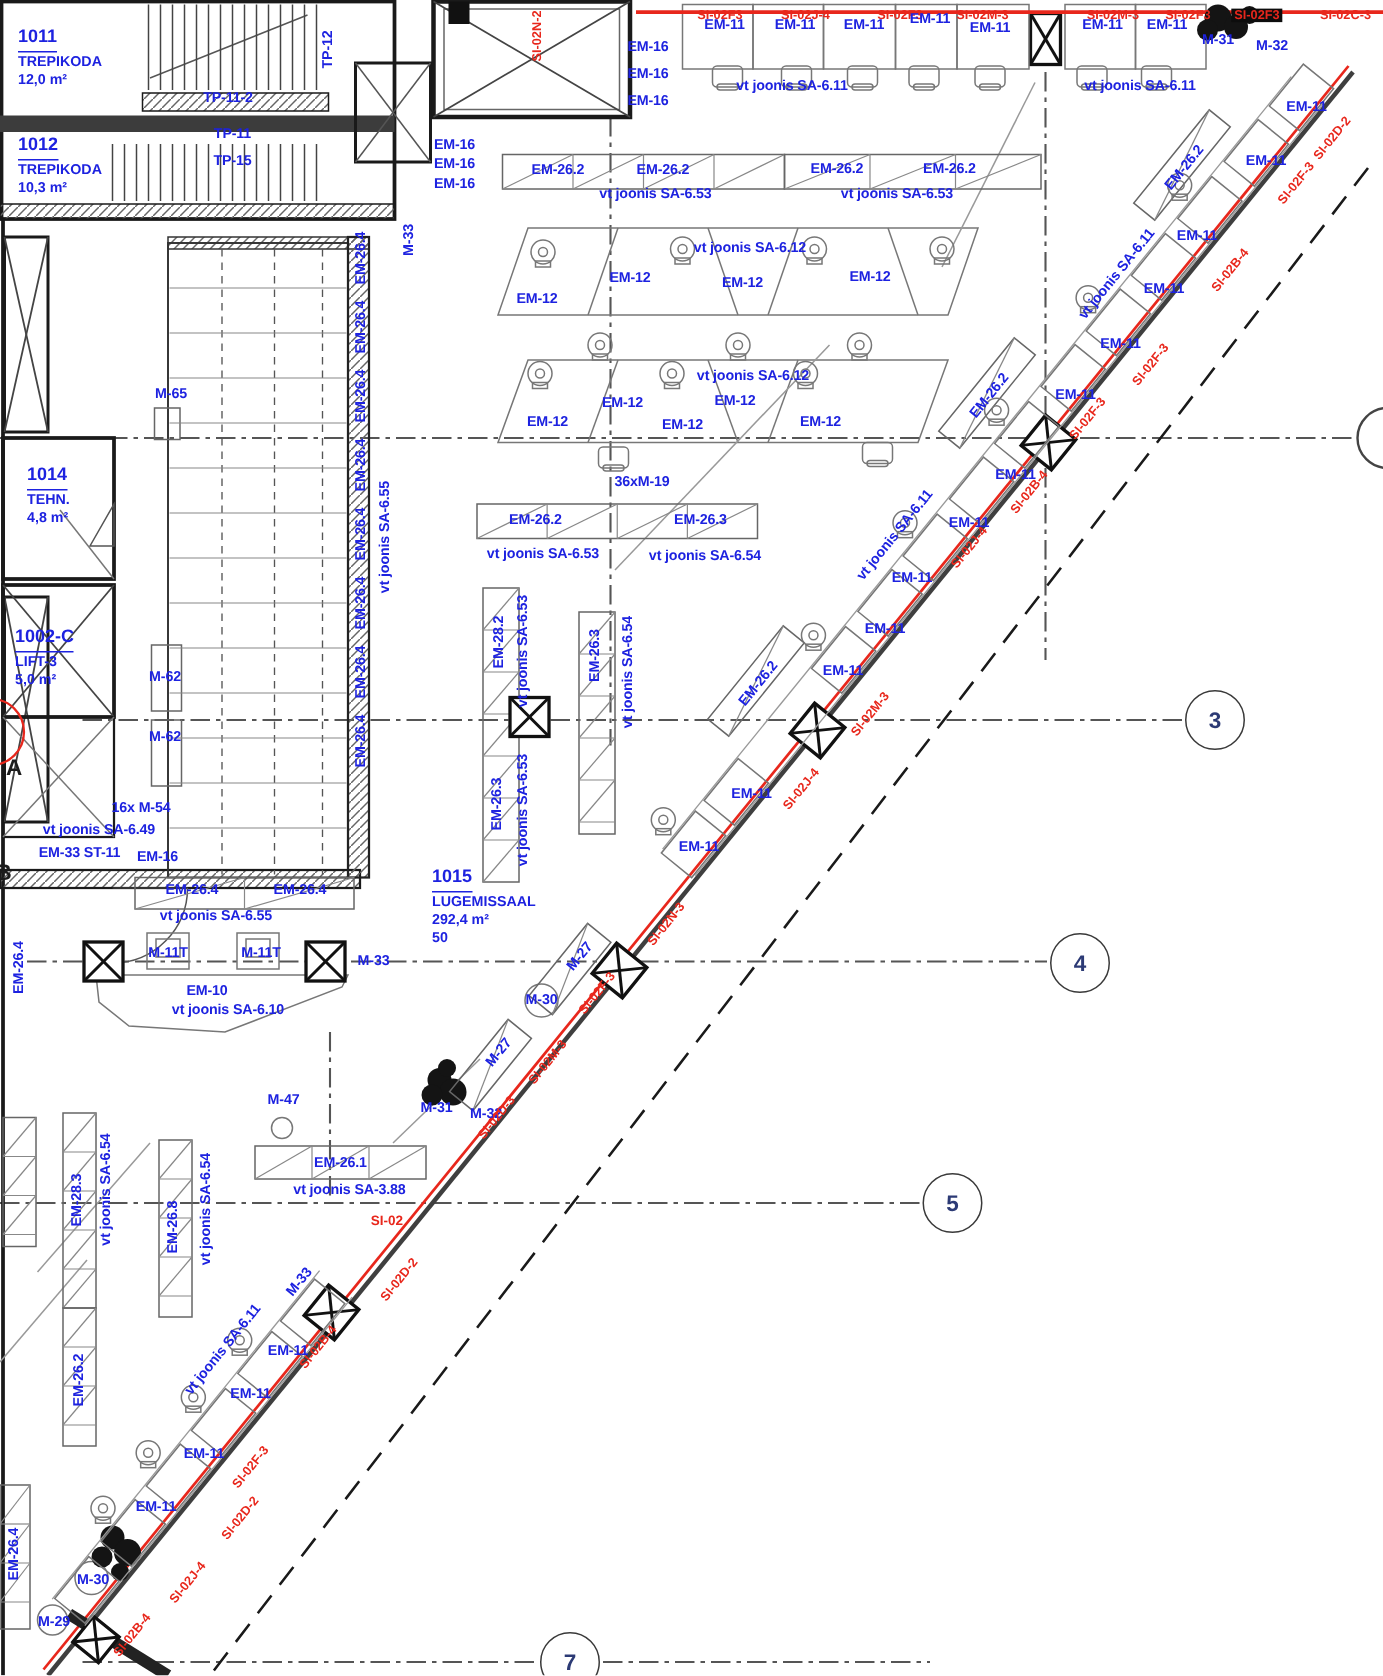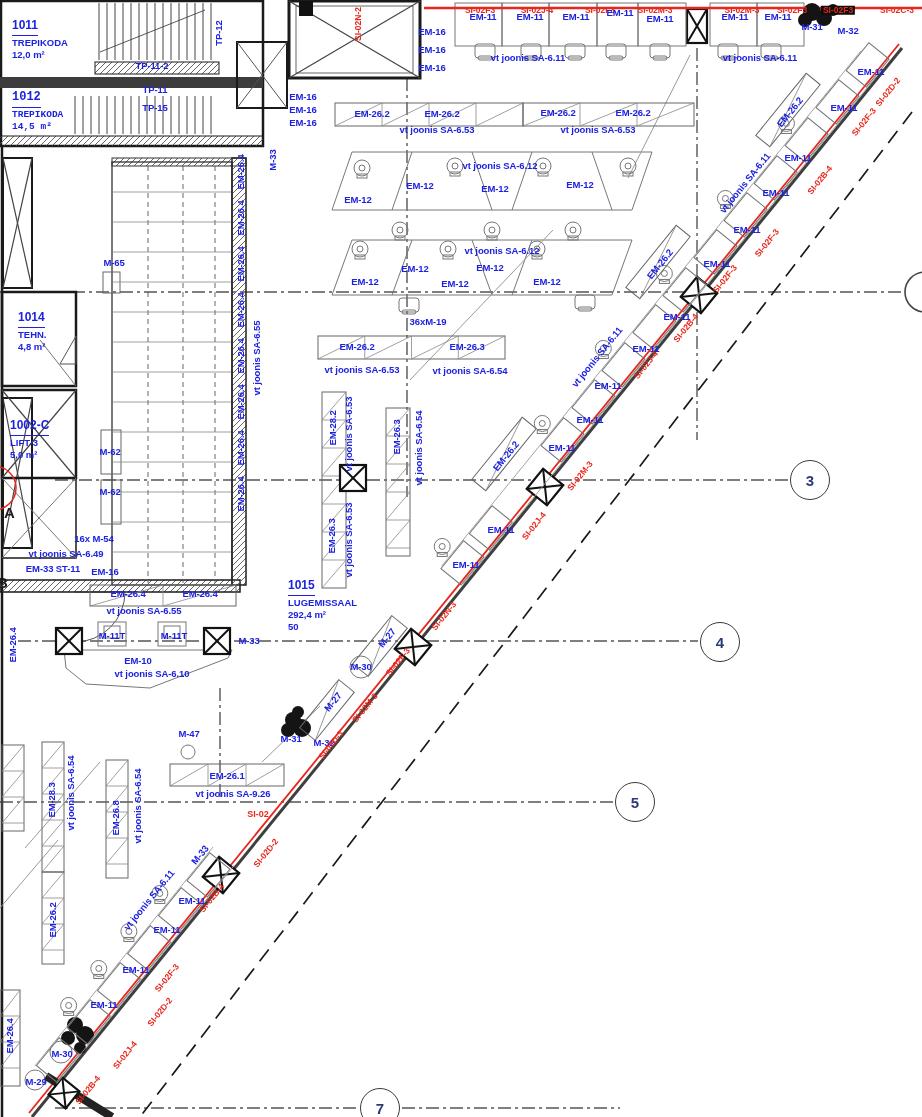--- a/index.html
+++ b/index.html
@@ -605,21 +605,21 @@
       <span class="lbl" style="left: 249px; top: 641px; transform: translate(-50%, -50%) rotate(0deg); color: rgb(29, 34, 224);">M-33</span>
       <span class="lbl" style="left: 138px; top: 661px; transform: translate(-50%, -50%) rotate(0deg); color: rgb(29, 34, 224);">EM-10</span>
       <span class="lbl" style="left: 152px; top: 674px; transform: translate(-50%, -50%) rotate(0deg); color: rgb(29, 34, 224);">vt joonis SA-6.10</span>
       <span class="lbl" style="left: 387px; top: 638px; transform: translate(-50%, -50%) rotate(-51deg); color: rgb(29, 34, 224);">M-27</span>
       <span class="lbl" style="left: 333px; top: 702px; transform: translate(-50%, -50%) rotate(-51deg); color: rgb(29, 34, 224);">M-27</span>
       <span class="lbl" style="left: 361px; top: 667px; transform: translate(-50%, -50%) rotate(0deg); color: rgb(29, 34, 224);">M-30</span>
       <span class="lbl" style="left: 291px; top: 739px; transform: translate(-50%, -50%) rotate(0deg); color: rgb(29, 34, 224);">M-31</span>
       <span class="lbl" style="left: 324px; top: 743px; transform: translate(-50%, -50%) rotate(0deg); color: rgb(29, 34, 224);">M-32</span>
       <span class="lbl" style="left: 189px; top: 734px; transform: translate(-50%, -50%) rotate(0deg); color: rgb(29, 34, 224);">M-47</span>
       <span class="lbl" style="left: 227px; top: 776px; transform: translate(-50%, -50%) rotate(0deg); color: rgb(29, 34, 224);">EM-26.1</span>
-      <span class="lbl" style="left: 233px; top: 794px; transform: translate(-50%, -50%) rotate(0deg); color: rgb(29, 34, 224);">vt joonis SA-9.26</span>
+      <span class="lbl" style="left: 233px; top: 794px; transform: translate(-50%, -50%) rotate(0deg); color: rgb(29, 34, 224);">vt joonis SA-3.88</span>
       <span class="lbl red" style="left: 258px; top: 814px; transform: translate(-50%, -50%) rotate(0deg); color: rgb(232, 39, 28); font-size: 9px;">SI-02</span>
       <span class="lbl" style="left: 200px; top: 855px; transform: translate(-50%, -50%) rotate(-51deg); color: rgb(29, 34, 224);">M-33</span>
       <span class="lbl" style="left: 52px; top: 800px; transform: translate(-50%, -50%) rotate(-90deg); color: rgb(29, 34, 224);">EM-28.3</span>
       <span class="lbl" style="left: 71px; top: 793px; transform: translate(-50%, -50%) rotate(-90deg); color: rgb(29, 34, 224);">vt joonis SA-6.54</span>
       <span class="lbl" style="left: 116px; top: 818px; transform: translate(-50%, -50%) rotate(-90deg); color: rgb(29, 34, 224);">EM-26.8</span>
       <span class="lbl" style="left: 138px; top: 806px; transform: translate(-50%, -50%) rotate(-90deg); color: rgb(29, 34, 224);">vt joonis SA-6.54</span>
       <span class="lbl" style="left: 53px; top: 920px; transform: translate(-50%, -50%) rotate(-90deg); color: rgb(29, 34, 224);">EM-26.2</span>
       <span class="lbl" style="left: 13px; top: 645px; transform: translate(-50%, -50%) rotate(-90deg); color: rgb(29, 34, 224);">EM-26.4</span>
       <span class="lbl" style="left: 10px; top: 1036px; transform: translate(-50%, -50%) rotate(-90deg); color: rgb(29, 34, 224);">EM-26.4</span>
       <span class="lbl" style="left: 790px; top: 112px; transform: translate(-50%, -50%) rotate(-51deg); color: rgb(29, 34, 224);">EM-26.2</span>
@@ -660,21 +660,21 @@
       <span class="lbl red" style="left: 398px; top: 662px; transform: translate(-50%, -50%) rotate(-51deg); color: rgb(232, 39, 28);">SI-02F-3</span>
       <span class="lbl red" style="left: 365px; top: 708px; transform: translate(-50%, -50%) rotate(-51deg); color: rgb(232, 39, 28);">SI-02M-3</span>
       <span class="lbl red" style="left: 331px; top: 745px; transform: translate(-50%, -50%) rotate(-51deg); color: rgb(232, 39, 28);">SI-02D-3</span>
       <span class="lbl red" style="left: 266px; top: 853px; transform: translate(-50%, -50%) rotate(-51deg); color: rgb(232, 39, 28);">SI-02D-2</span>
       <span class="lbl red" style="left: 212px; top: 898px; transform: translate(-50%, -50%) rotate(-51deg); color: rgb(232, 39, 28);">SI-02B-4</span>
       <span class="lbl red" style="left: 167px; top: 978px; transform: translate(-50%, -50%) rotate(-51deg); color: rgb(232, 39, 28);">SI-02F-3</span>
       <span class="lbl red" style="left: 160px; top: 1012px; transform: translate(-50%, -50%) rotate(-51deg); color: rgb(232, 39, 28);">SI-02D-2</span>
       <span class="lbl red" style="left: 125px; top: 1055px; transform: translate(-50%, -50%) rotate(-51deg); color: rgb(232, 39, 28);">SI-02J-4</span>
       <span class="lbl red" style="left: 88px; top: 1090px; transform: translate(-50%, -50%) rotate(-51deg); color: rgb(232, 39, 28);">SI-02B-4</span>
       <div class="room" style="left: 12px; top: 14px; color: rgb(29, 34, 224);"><span class="rnum">1011</span><span class="rline">TREPIKODA</span><span class="rline">12,0 m²</span></div>
-      <div class="room" style="left: 12px; top: 86px; color: rgb(29, 34, 224); font-family: Liberation Mono, monospace;"><span class="rnum">1012</span><span class="rline">TREPIKODA</span><span class="rline">14,5 m²</span></div>
+      <div class="room" style="left: 12px; top: 86px; color: rgb(29, 34, 224);"><span class="rnum">1012</span><span class="rline">TREPIKODA</span><span class="rline">10,3 m²</span></div>
       <div class="room" style="left: 18px; top: 306px; color: rgb(29, 34, 224);"><span class="rnum">1014</span><span class="rline">TEHN.</span><span class="rline">4,8 m²</span></div>
       <div class="room" style="left: 10px; top: 414px; color: rgb(29, 34, 224);"><span class="rnum">1002-C</span><span class="rline">LIFT-3</span><span class="rline">5,0 m²</span></div>
       <div class="room" style="left: 288px; top: 574px; color: rgb(29, 34, 224);"><span class="rnum">1015</span><span class="rline">LUGEMISSAAL</span><span class="rline">292,4 m²</span><span class="rline">50</span></div>
       <div class="bubble" style="left: 810px; top: 480px;">3</div>
       <div class="bubble" style="left: 720px; top: 642px;">4</div>
       <div class="bubble" style="left: 635px; top: 802px;">5</div>
       <div class="bubble" style="left: 380px; top: 1108px;">7</div>
       <div class="gletter" style="left: 4px; top: 512px;">A</div>
       <div class="gletter" style="left: -3px; top: 582px;">B</div>
     </div>

